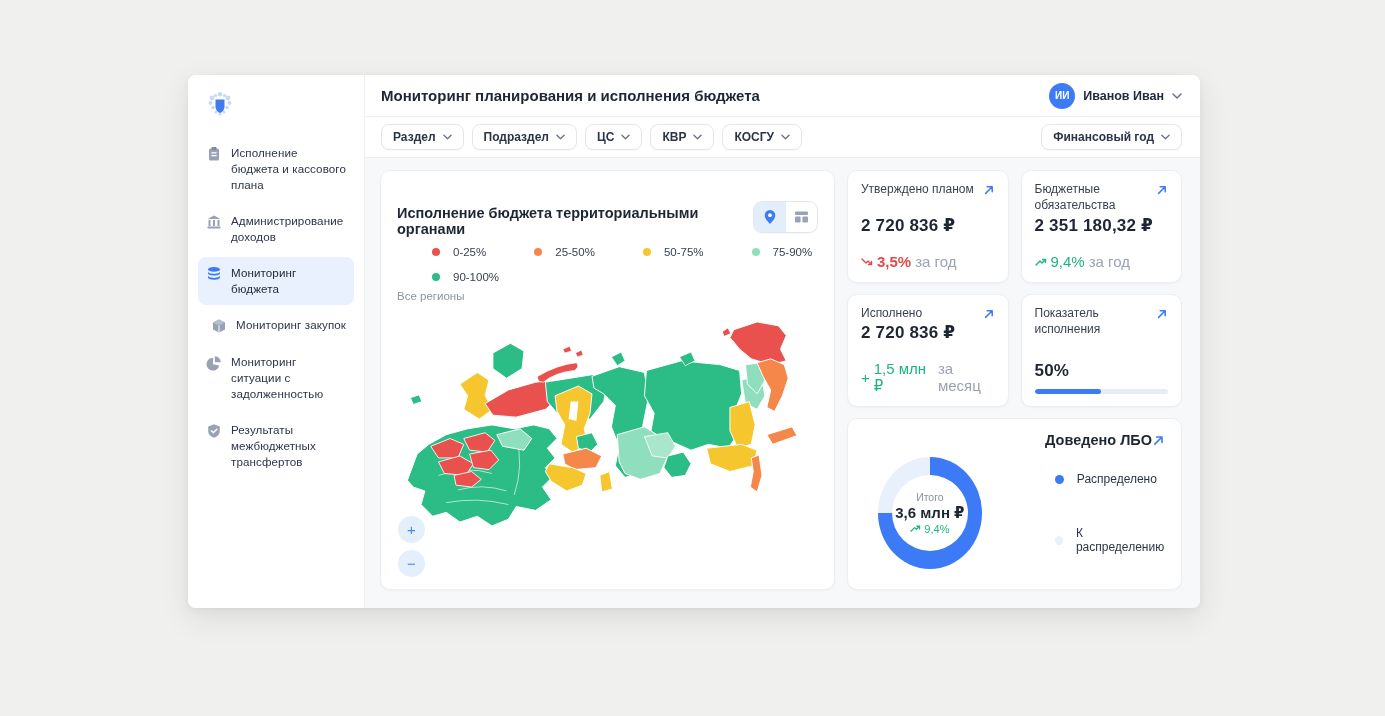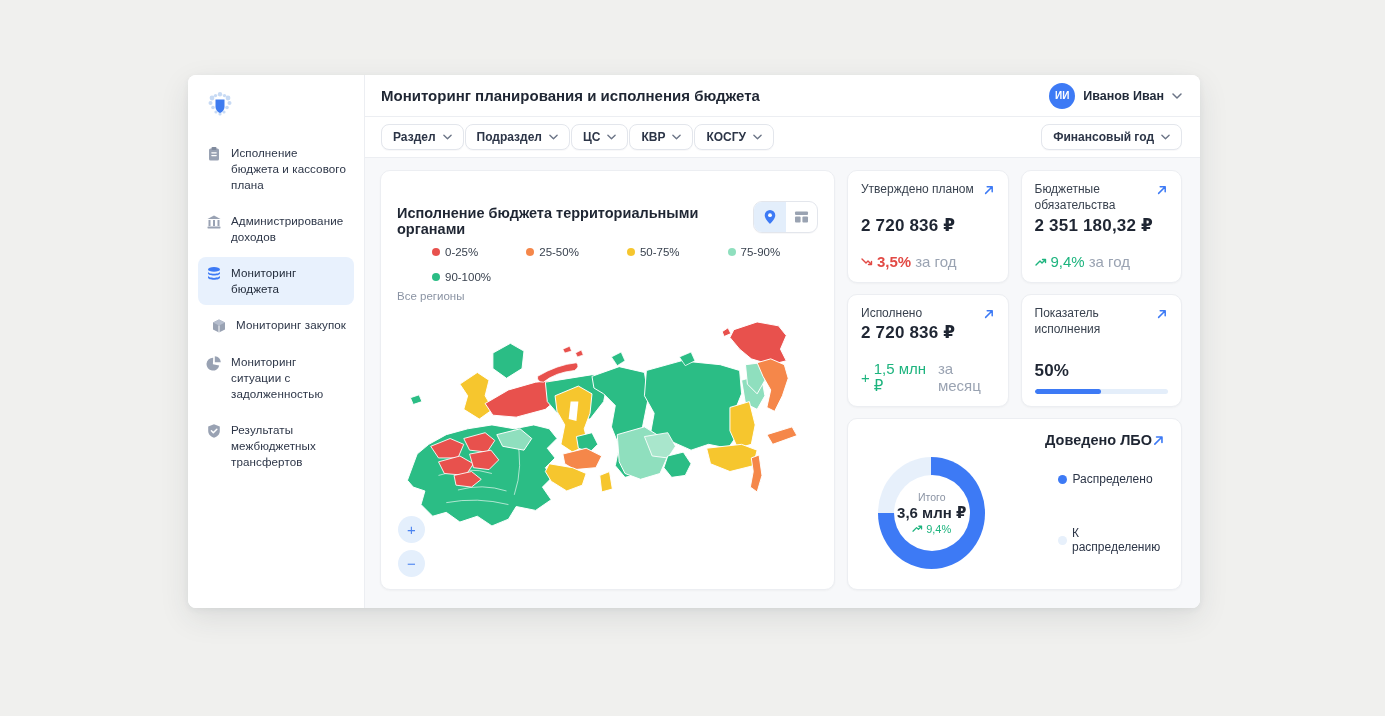--- a/index.html
+++ b/index.html
@@ -46,21 +46,21 @@
     width:26px; height:26px; border-radius:50%; background:#3d7af5;
     color:#fff; font-size:10px; font-weight:700;
     display:flex; align-items:center; justify-content:center;
   }
   .user-name { font-size:12.5px; font-weight:600; color:#222b3a; }
   .filterbar {
     height:41px; min-height:41px; display:flex; align-items:center;
     justify-content:space-between; padding:0 18px 0 16px;
     border-bottom:1px solid #eceef2; background:#fff;
   }
-  .pills { display:flex; gap:1px; }
+  .pills { display:flex; gap:8px; }
   .pill {
     display:flex; align-items:center; gap:7px; background:#fff;
     border:1px solid #e3e6ec; border-radius:8px; padding:5px 11px;
     font-size:12px; font-weight:600; color:#2c3547; cursor:pointer;
     box-shadow:0 1px 1px rgba(40,45,60,.03);
   }
   .chev { display:inline-flex; }
   
   .content {
     flex:1; background:#f7f8fa; padding:12px 18px 18px 15px;
@@ -74,21 +74,21 @@
   .map-card { width:455px; min-width:455px; padding:14px 16px; position:relative; display:flex; flex-direction:column; }
   .map-head { display:flex; align-items:flex-start; justify-content:space-between;margin-top:16px; }
   .map-title { font-size:14.5px; font-weight:700; color:#1f2633; padding-top:4px; }
   .seg {
     display:flex; border:1px solid #e3e6ec; border-radius:9px; overflow:hidden;
     background:#fff; box-shadow:0 1px 1px rgba(40,45,60,.03);
   }
   .seg-btn { width:33px; height:30px; display:flex; align-items:center; justify-content:center; cursor:pointer; }
   .seg-btn.active { background:#e3eefb; }
   .legend { display:flex; gap:13px; margin-top:9px; flex-wrap:wrap; }
-  .legend-item { display:flex; align-items:center; gap:5px; font-size:11.5px; color:#39424f; font-weight:500;padding-left:35px; }
+  .legend-item { display:flex; align-items:center; gap:13px; font-size:11.5px; color:#39424f; font-weight:500;padding-left:35px; }
   .dot { width:8px; height:8px; border-radius:50%; }
   .map-sub { font-size:11.5px; color:#8a93a3; margin-top:7px; }
   .map-stage { flex:1; position:relative; margin-top:4px; }
   .map-stage svg.map { position:absolute; left:0; top:14px; width:423px; height:272px; }
   .zoom-btns { position:absolute; left:1px; bottom:-2px; display:flex; flex-direction:column; gap:7px; }
   .zoom-btn {
     width:27px; height:27px; border-radius:50%; background:#e4effc;
     color:#4a83f0; font-size:15px; line-height:1; display:flex; align-items:center;
     justify-content:center; cursor:pointer; user-select:none; font-weight:500;
   }

